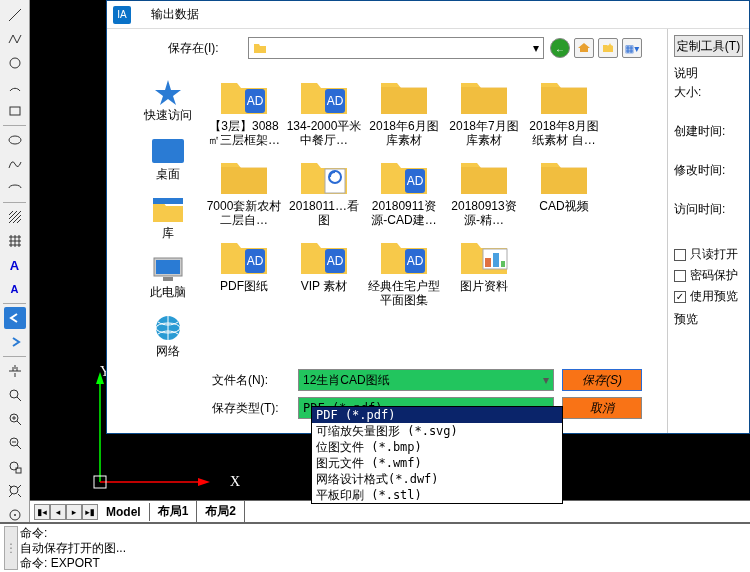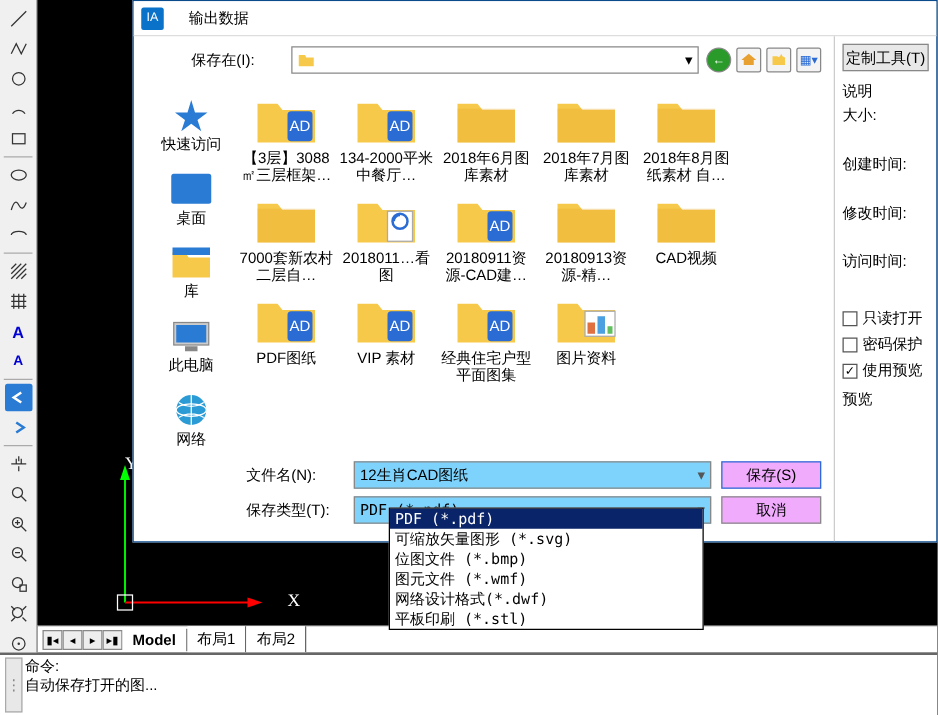--- a/index.html
+++ b/index.html
@@ -11,34 +11,34 @@
 .left-toolbar .tool svg { width: 16px; height: 16px; }
 .left-toolbar .sep { height: 1px; background: #aaa; width: 80%; margin: 1px 0; }
 
 .canvas-area { flex: 1; background: #000; position: relative; }
 .ucs { position: absolute; left: 70px; bottom: 90px; }
 .ucs-label-y { position: absolute; left: 0; top: -118px; color: #fff; font-family: serif; font-size: 14px; }
 .ucs-label-x { position: absolute; left: 130px; top: -8px; color: #fff; font-family: serif; font-size: 14px; }
 
 .tab-bar { position: absolute; left: 30px; bottom: 50px; right: 0; height: 22px; background: #fff; border-top: 1px solid #666; display: flex; align-items: center; padding-left: 4px; gap: 0; }
 .tab-bar .tbtn { width: 16px; height: 16px; border: 1px solid #888; display:flex;align-items:center;justify-content:center;font-size:9px;background:#eee;}
-.tab-bar .tab { padding: 2px 8px; border-right: 1px solid #666; font-size: 12px; background:#fff;}
+.tab-bar .tab { padding: 2px 8px; border-right: 1px solid #666; font-size: 12px; background:#fff;font-weight:bold;}
 .tab-bar .tab.active { background:#fff; font-weight:bold;}
 
 .cmd { position: absolute; left: 0; bottom: 0; right: 0; height: 50px; background: #fff; border-top: 2px solid #666; padding: 2px 4px; font-family: SimSun, monospace; font-size: 12px; line-height: 15px; display:flex;}
 .cmd .handle{width:14px;background:#e8e8e8;border:1px solid #aaa;margin-right:2px;display:flex;align-items:center;justify-content:center;color:#888;}
 .cmd-lines{flex:1;}
 
 .dialog { position: absolute; top: 0; left: 106px; width: 644px; height: 434px; background: #fff; border: 1px solid #0a4b8c; box-shadow: 4px 4px 10px rgba(0,0,0,.3); display: flex; flex-direction: column; }
 .titlebar { height: 28px; background: #fff; display: flex; align-items: center; padding: 0 6px; gap: 20px; border-bottom:1px solid #ddd;}
 .titlebar .icon { width: 18px; height: 18px; background: #0a72c8; color: #fff; font-size: 10px; display:flex;align-items:center;justify-content:center;border-radius:2px;}
 .titlebar .title { font-size: 12px; }
 
 .dlg-body { flex: 1; display: flex; }
-.dlg-main { flex: 1; padding: 8px 10px; display:flex; flex-direction:column; }
+.dlg-main { flex: 1; padding: 8px 25px; display:flex; flex-direction:column; }
 .dlg-right { width: 82px; border-left: 1px solid #ccc; padding: 6px; }
 
 .path-row { display:flex; align-items:center; gap:6px; margin-bottom:10px;}
 .path-row label{ width:110px; text-align:left;}
 .path-combo { flex:1; height:22px; border:1px solid #888; display:flex; align-items:center; padding:0 4px; gap:4px; background:#fff;}
 .path-combo .arrow{margin-left:auto;}
 .path-icons { display:flex; gap:4px;}
 .path-icons .picon{width:20px;height:20px;border:1px solid #888;border-radius:2px;display:flex;align-items:center;justify-content:center;font-size:10px;background:#f4f4f4;}
 
 .browser { flex:1; display:flex; }
@@ -49,22 +49,22 @@
 
 .folders { flex:1; padding:4px 2px; overflow:hidden;}
 .frow{display:flex;gap:4px;margin-bottom:6px;}
 .fitem{width:76px;display:flex;flex-direction:column;align-items:center;text-align:center;}
 .fitem .ficon{width:54px;height:44px;display:flex;align-items:center;justify-content:center;}
 .fitem .ftxt{line-height:14px;word-break:break-all;margin-top:2px;}
 
 .bottom-rows{margin-top:2px;padding-left:80px;}
 .brow{display:flex;align-items:center;gap:8px;margin-bottom:6px;}
 .brow label{width:78px;}
-.brow .binput{flex:1;height:22px;border:1px solid #888;padding:0 4px;display:flex;align-items:center;background:#7dd3fc;}
-.brow .bbtn{width:80px;height:22px;border:1px solid #888;background:#f0abfc;display:flex;align-items:center;justify-content:center;}
+.brow .binput{flex:1;height:22px;border:1px solid #888;padding:0 4px;display:flex;align-items:center;background:#22c55e;}
+.brow .bbtn{width:80px;height:22px;border:1px solid #888;background:#f97316;display:flex;align-items:center;justify-content:center;font-style:italic;}
 .brow .combo-arrow{margin-left:auto;color:#555;}
 
 .dropdown{position:absolute;left:311px;top:406px;width:252px;background:#fff;border:1px solid #000;z-index:10;}
 .dropdown .opt{padding:1px 4px;font-family:SimSun,monospace;font-size:12px;line-height:14px;white-space:pre;}
 .dropdown .opt.sel{background:#0a246a;color:#fff;}
 
 .rpanel-btn{height:22px;border:1px solid #888;background:#e8e8e8;display:flex;align-items:center;justify-content:center;margin-bottom:8px;}
 .rlabel{margin-bottom:2px;}
 .rval{min-height:14px;margin-bottom:6px;}
 .rcheck{display:flex;align-items:center;gap:4px;margin-bottom:4px;}
@@ -216,20 +216,21 @@
   <div class="tab active">Model</div>
   <div class="tab">布局1</div>
   <div class="tab">布局2</div>
 </div>
 
 <div class="cmd">
   <div class="handle">⋮</div>
   <div class="cmd-lines">
     <div>命令:</div>
     <div>自动保存打开的图...</div>
+    <div>命令: EXPORT</div>
   </div>
 </div>
 
 <div class="dialog">
   <div class="titlebar">
     <div class="icon">IA</div>
     <div class="title">输出数据</div>
   </div>
   <div class="dlg-body">
     <div class="dlg-main">

